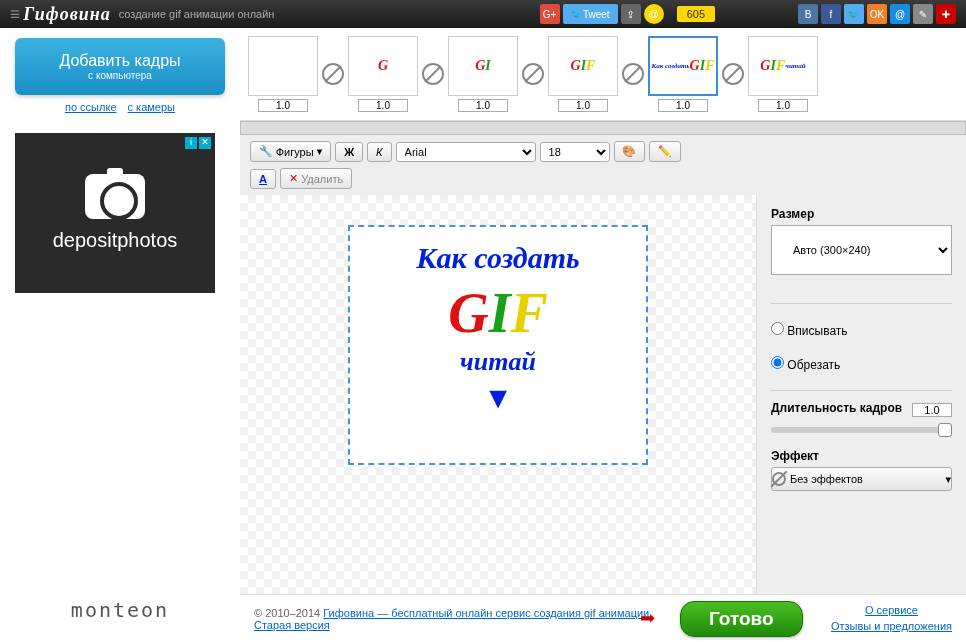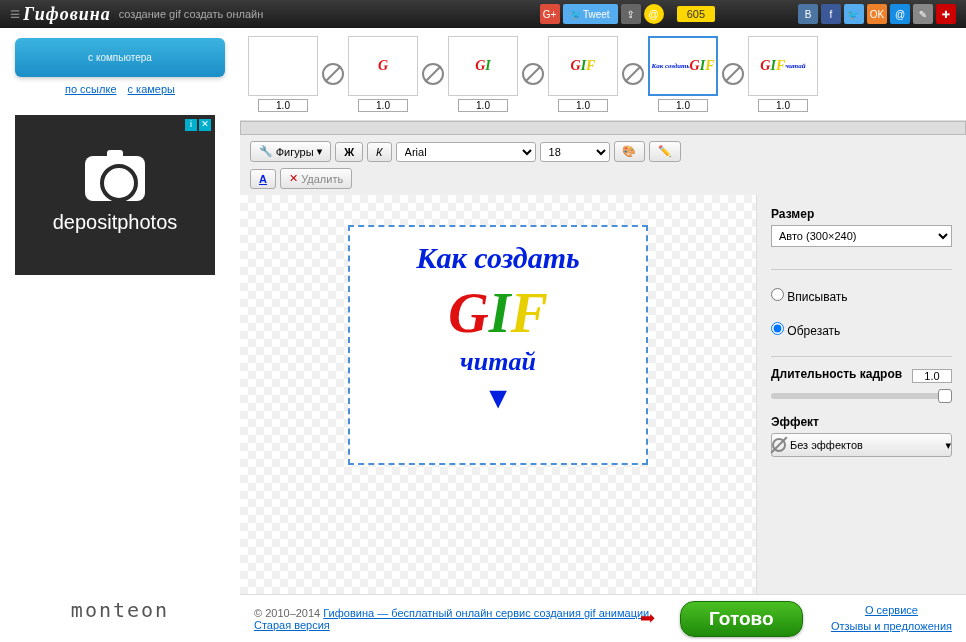--- a/index.html
+++ b/index.html
@@ -52,61 +52,62 @@
 .canvas-area { flex: 1; background-image: repeating-conic-gradient(#f0f0f0 0 25%, #fff 0 50%); background-size: 16px 16px; display: flex; align-items: flex-start; justify-content: center; padding: 30px 10px; overflow: hidden; }
 .canvas { width: 300px; height: 240px; border: 2px dashed #4a90d9; background: #fff; position: relative; padding: 10px; text-align: center; font-family: Georgia, serif; font-style: italic; font-weight: bold; }
 .line1 { color: #0020e0; font-size: 30px; margin-top: 4px; }
 .line2 { font-size: 56px; line-height: 1; margin-top: 10px; }
 .line2 .g { color: #e01010; } .line2 .i { color: #18a018; } .line2 .f { color: #e8d000; }
 .line3 { color: #0020e0; font-size: 26px; margin-top: 6px; }
 .arrow { color: #0020e0; font-size: 30px; margin-top: 4px; }
 
 .right-panel { width: 210px; background: #eee; padding: 12px 14px; border-left: 1px solid #ddd; font-size: 12px; }
 .panel-label { font-weight: bold; margin-bottom: 4px; display: block; }
-.panel-select { width: 100%; background: #fff; border: 1px solid #aaa; padding: 3px; font-size: 11px; margin-bottom: 8px; }
+.panel-select { width: 100%; background: #fff; border: 1px solid #aaa; padding: 17px; font-size: 11px; margin-bottom: 14px; }
 .radio-row { display: block; margin: 18px 0; }
 .dur-row { display: flex; align-items: center; justify-content: space-between; }
 .dur-input { width: 40px; text-align: center; border: 1px solid #aaa; font-size: 11px; }
 .slider-track { height: 6px; background: #ccc; border-radius: 3px; margin: 8px 0 16px; position: relative; }
 .slider-thumb { position: absolute; right: 0; top: -4px; width: 14px; height: 14px; background: #fff; border: 1px solid #888; border-radius: 3px; }
 .effect-sel { width: 100%; background: linear-gradient(#fdfdfd,#e5e5e5); border: 1px solid #aaa; border-radius: 3px; padding: 4px 0; font-size: 11px; display: flex; align-items: center; gap: 4px; }
 
 .footer { background: #fff; border-top: 1px solid #ddd; padding: 8px 14px; display: flex; align-items: center; font-size: 11px; position: relative; }
 .footer a { color: #0066cc; text-decoration: underline; cursor: pointer; }
 .copyright { color: #666; }
 .done-btn { position: absolute; left: 440px; top: 6px; background: linear-gradient(#4abf23, #1f8a0a); color: #fff; border: 1px solid #1a7008; border-radius: 14px; padding: 6px 28px; font-size: 19px; font-weight: bold; cursor: pointer; box-shadow: 0 1px 3px rgba(0,0,0,0.3); }
 .red-arrow { position: absolute; left: 400px; top: 12px; color: #cc0000; font-size: 18px; }
 .footer-right { margin-left: auto; text-align: center; line-height: 1.4; }
 hr.sep { border: none; border-top: 1px solid #ccc; margin: 14px 0 10px; }
 </style>
 </head>
 <body>
 
 <div class="header">
   <span class="logo">Гифовина</span>
-  <span class="tagline">создание gif создать онлайн</span>
+  <span class="tagline">создание gif анимации онлайн</span>
   <div class="social-top">
     <span class="sbtn gplus">G+</span>
     <span class="sbtn tweet">🐦 <span>Tweet</span></span>
     <span class="sbtn" style="background:#666">⇪</span>
     <span class="sbtn donate">@</span>
     <span class="counter">605</span>
     <span class="sbtn vk">B</span>
     <span class="sbtn fb">f</span>
     <span class="sbtn tw">🐦</span>
     <span class="sbtn ok">OK</span>
     <span class="sbtn mail">@</span>
     <span class="sbtn lj">✎</span>
     <span class="sbtn star">✚</span>
   </div>
 </div>
 
 <div class="main">
   <div class="sidebar">
     <div class="add-btn">
+      <div class="add-btn-title">Добавить кадры</div>
       <div class="add-btn-sub">с компьютера</div>
     </div>
     <div class="sub-links">
       <span>по ссылке</span>
       <span>с камеры</span>
     </div>
     <div class="ad-box">
       <div class="ad-marker">
           <span>i</span>
           <span>✕</span>

